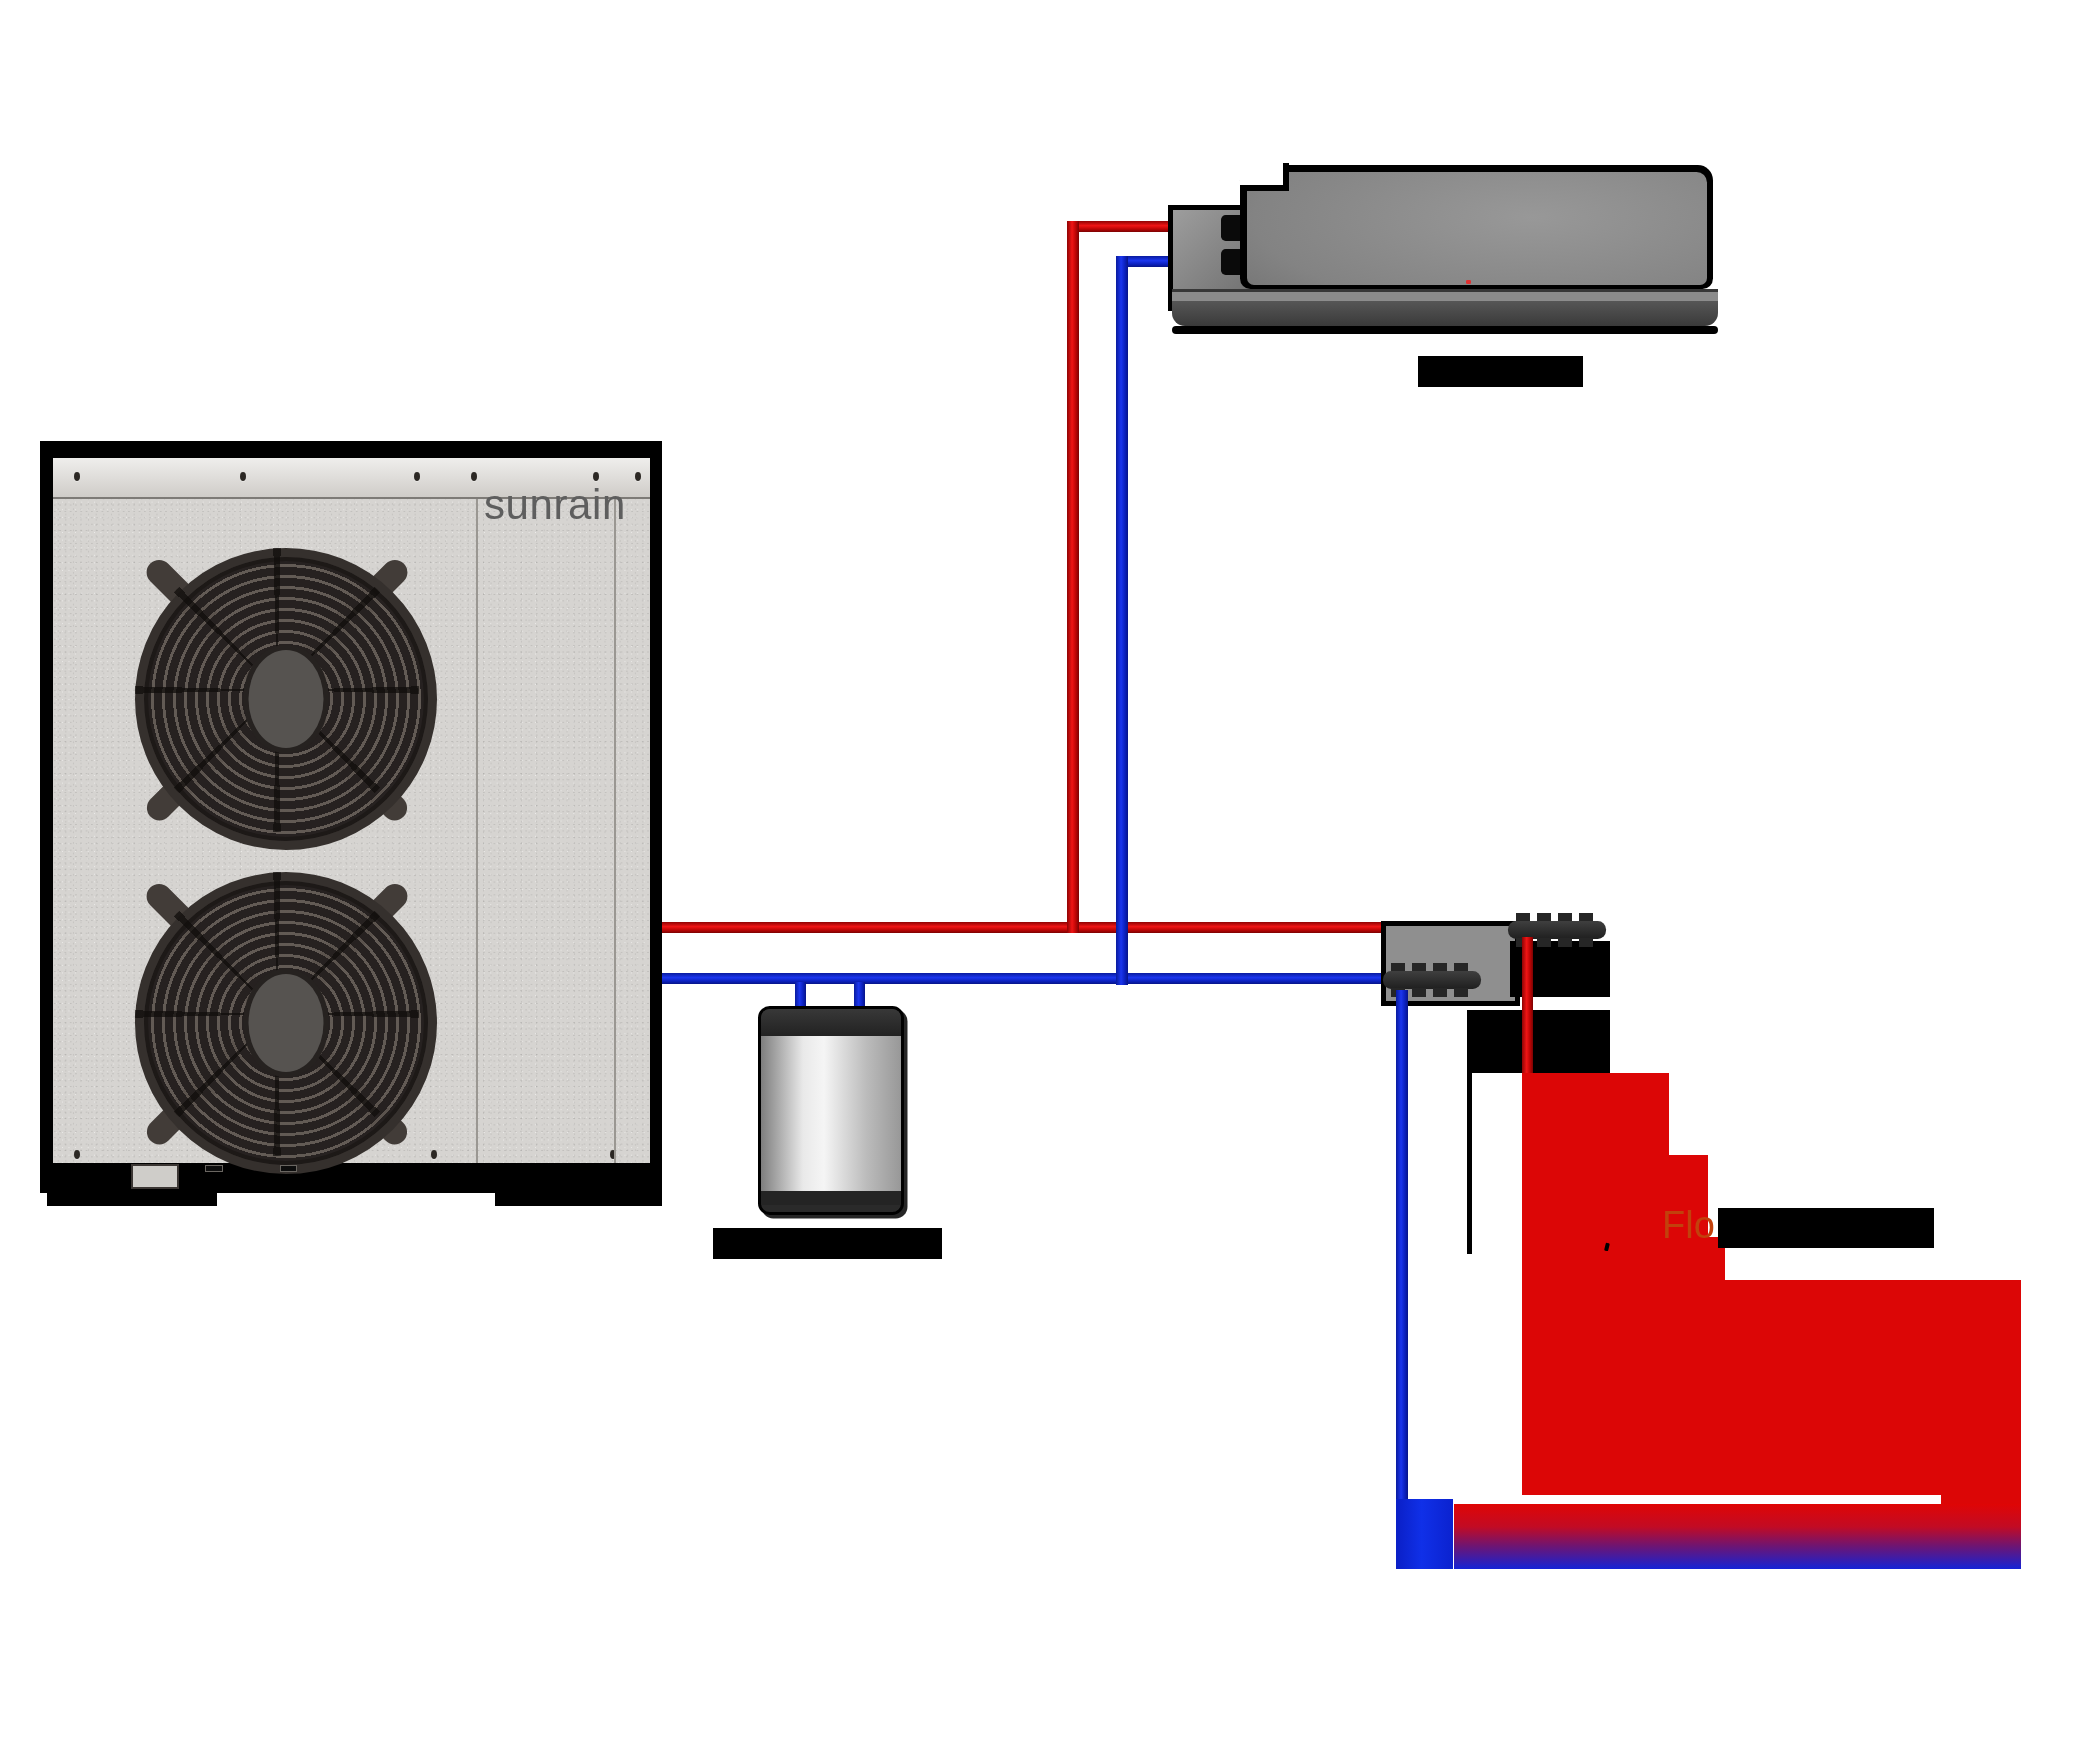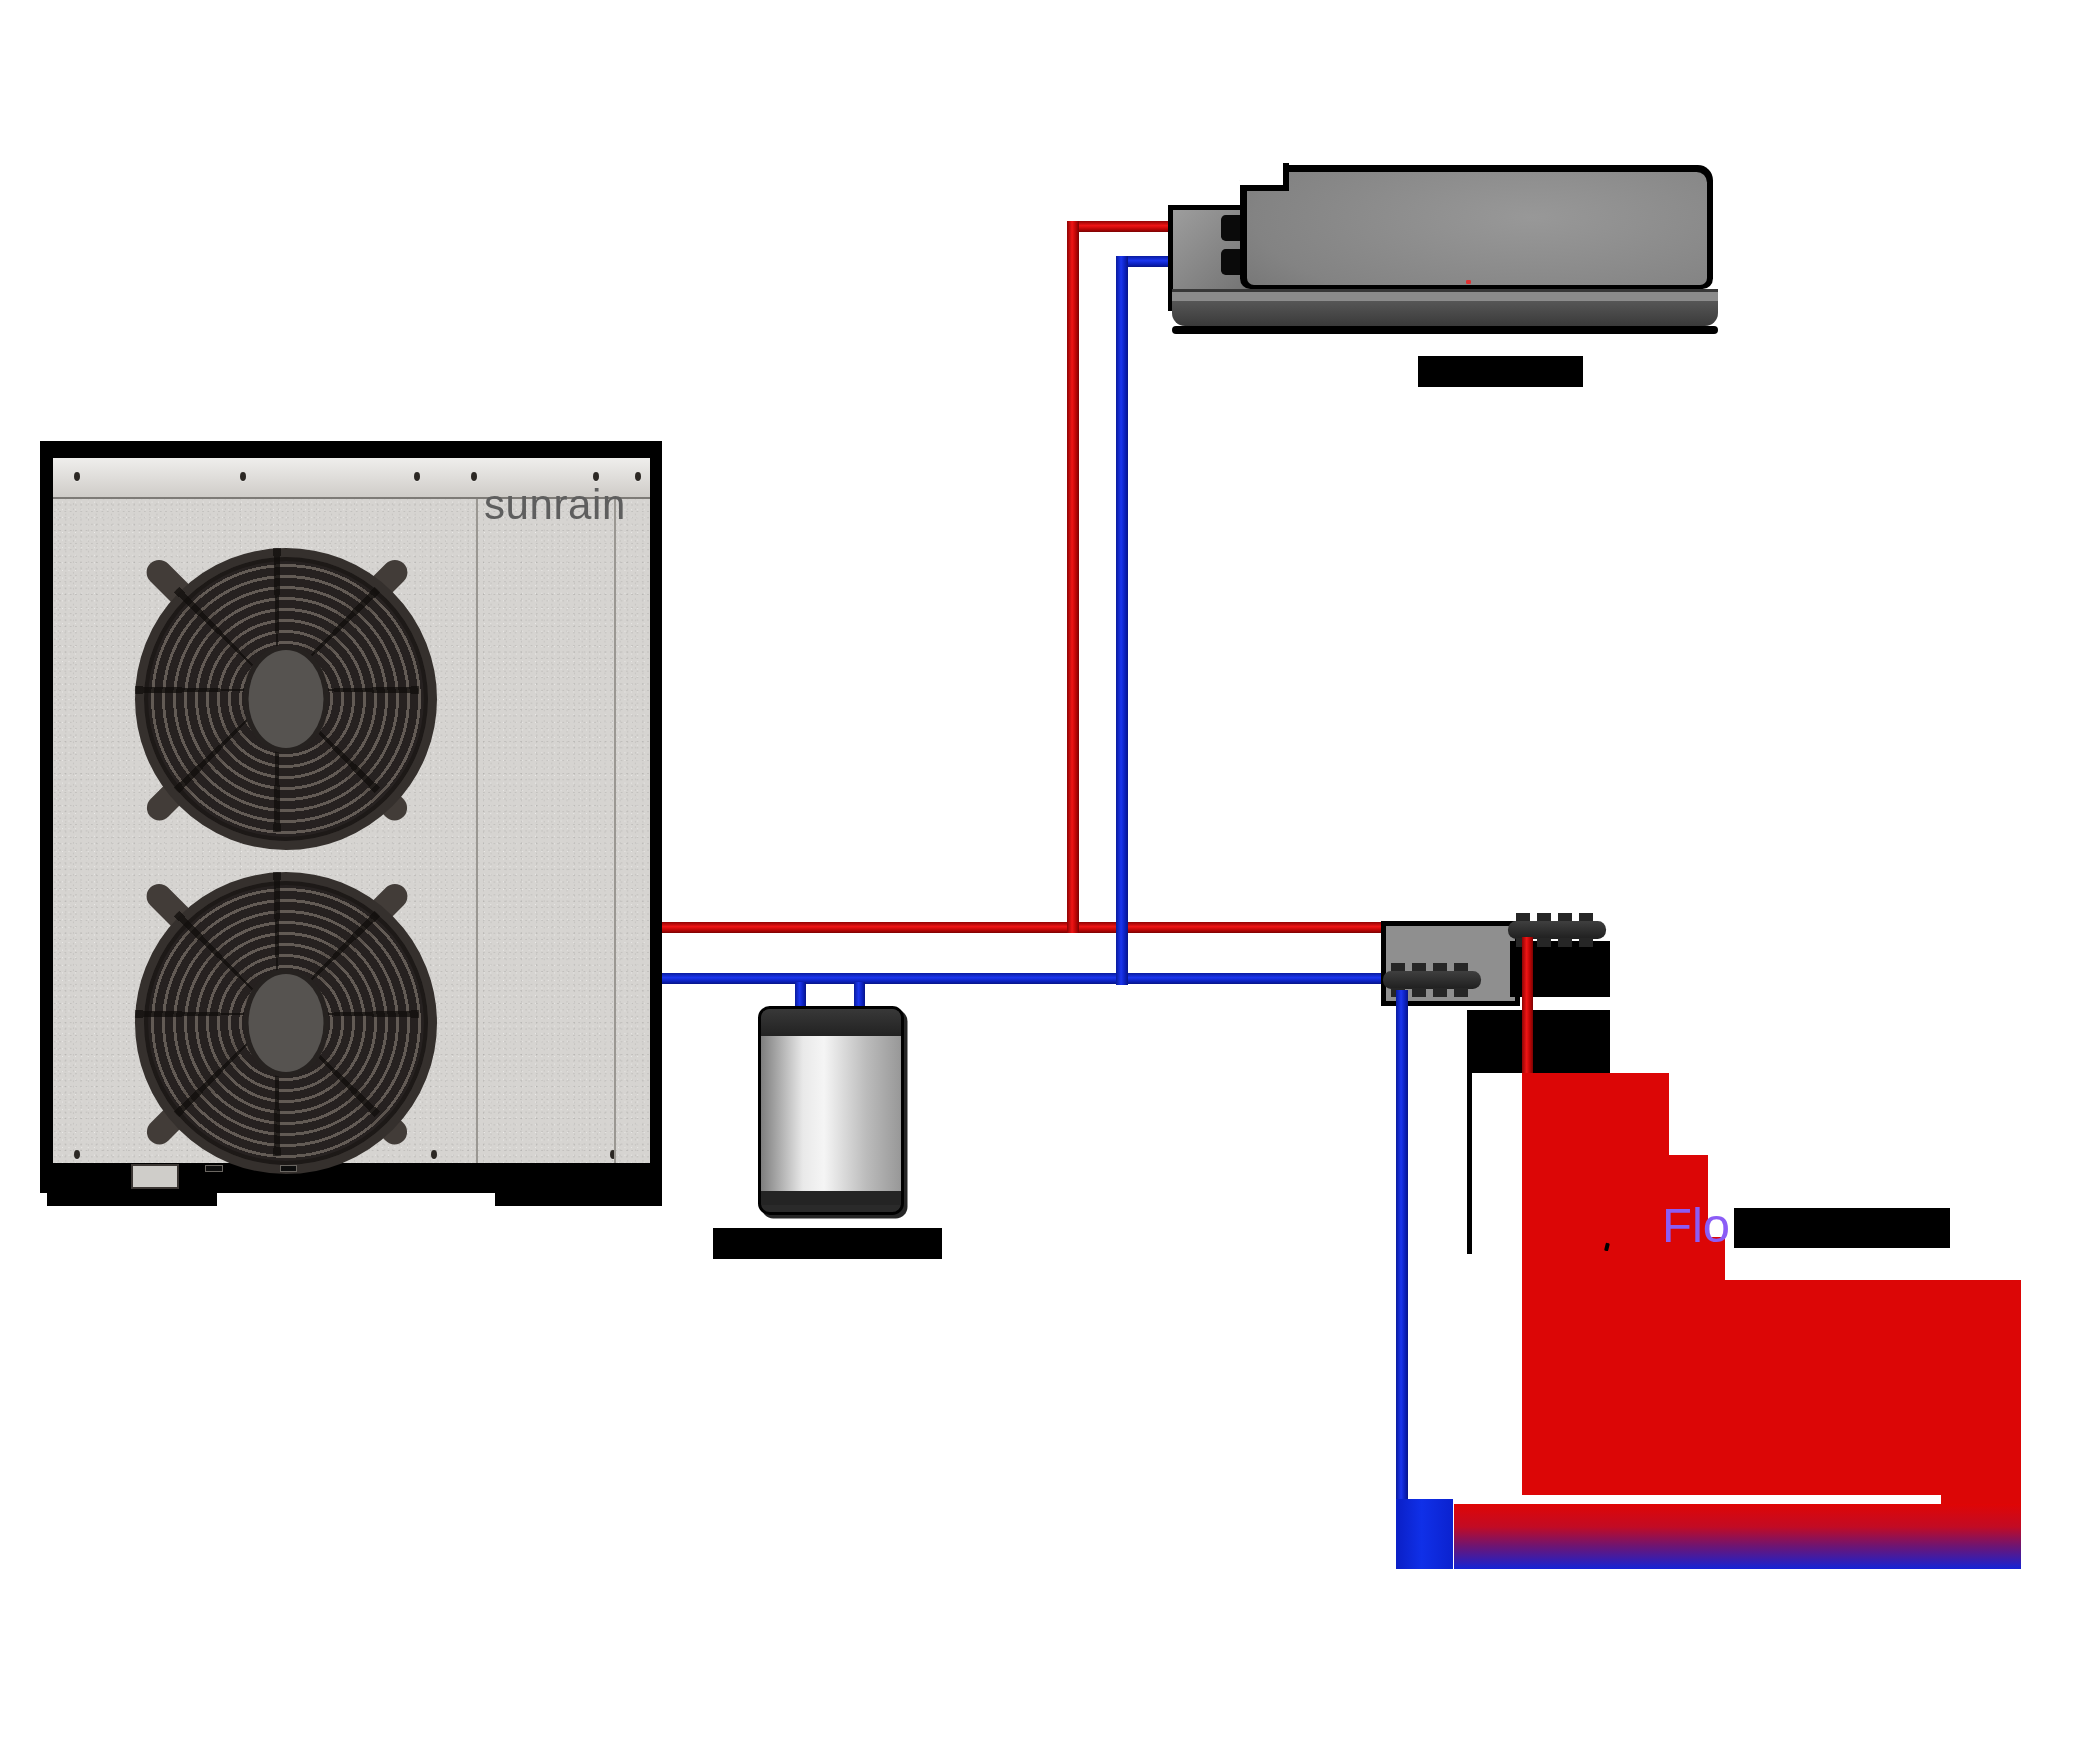--- a/index.html
+++ b/index.html
@@ -74,21 +74,21 @@
   .comb .teeth-b{top:25px;}
   .blackbox{background:#000;}
 
   
   .red-block{background:#dc0606;}
   .floor-band{left:1454px;top:1504px;width:567px;height:65px;
     background:linear-gradient(180deg,#df0505 0%,#c20b24 35%,#6d1573 65%,#1423d6 100%);}
   .blue-block{left:1396px;top:1499px;width:57px;height:70px;
     background:linear-gradient(90deg,#0a1fc6,#1030e8 45%,#0b22cf);}
   .flo-row{left:1662px;top:1201px;display:flex;align-items:flex-start;}
-  .flo-text{font-size:49px;line-height:49px;color:#8b5cf6;}
+  .flo-text{font-size:38px;line-height:49px;color:#c2410c;}
   .flo-bar{width:216px;height:40px;background:#000;margin-left:3.5px;margin-top:7px;}
   .thin-line{left:1467px;top:1070px;width:5.3px;height:184px;background:#000;}
   .speck{left:1605px;top:1243px;width:4.1px;height:7.6px;background:#000;transform:rotate(14deg);border-radius:1.2px;}
 </style>
 </head>
 <body>
 
 <div class="stage">
 
   <div class="abs pipe-red-h" style="left:662px;top:922px;width:862px;height:11px;"></div>

